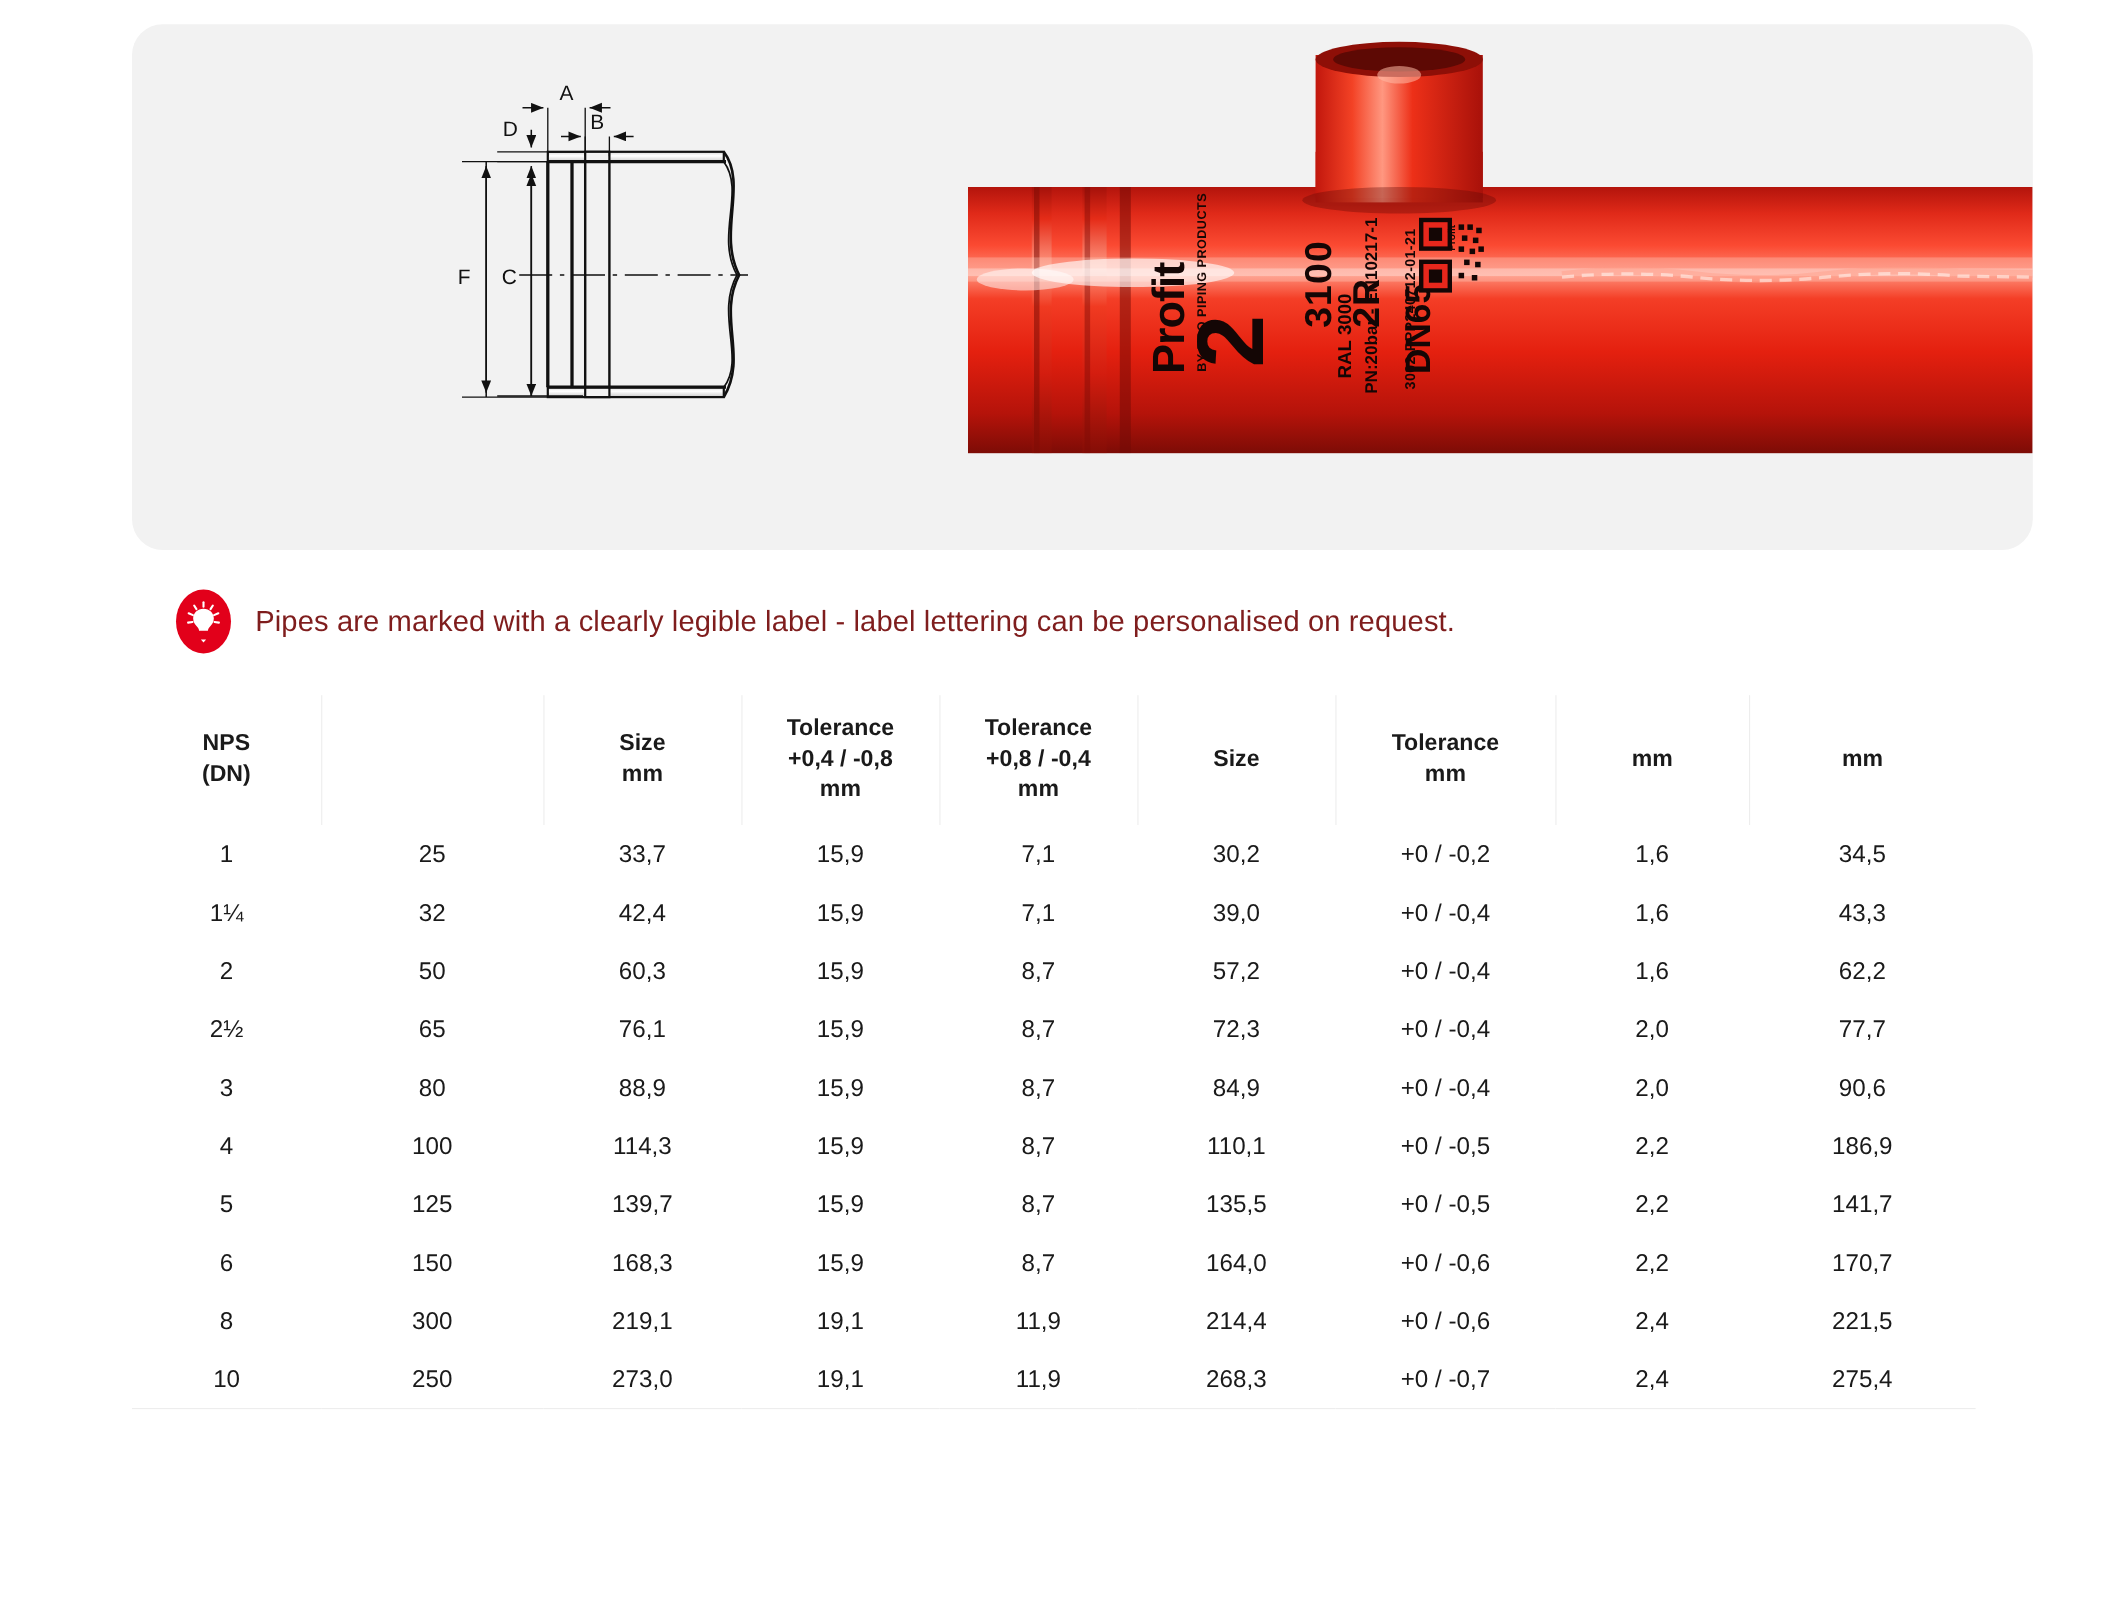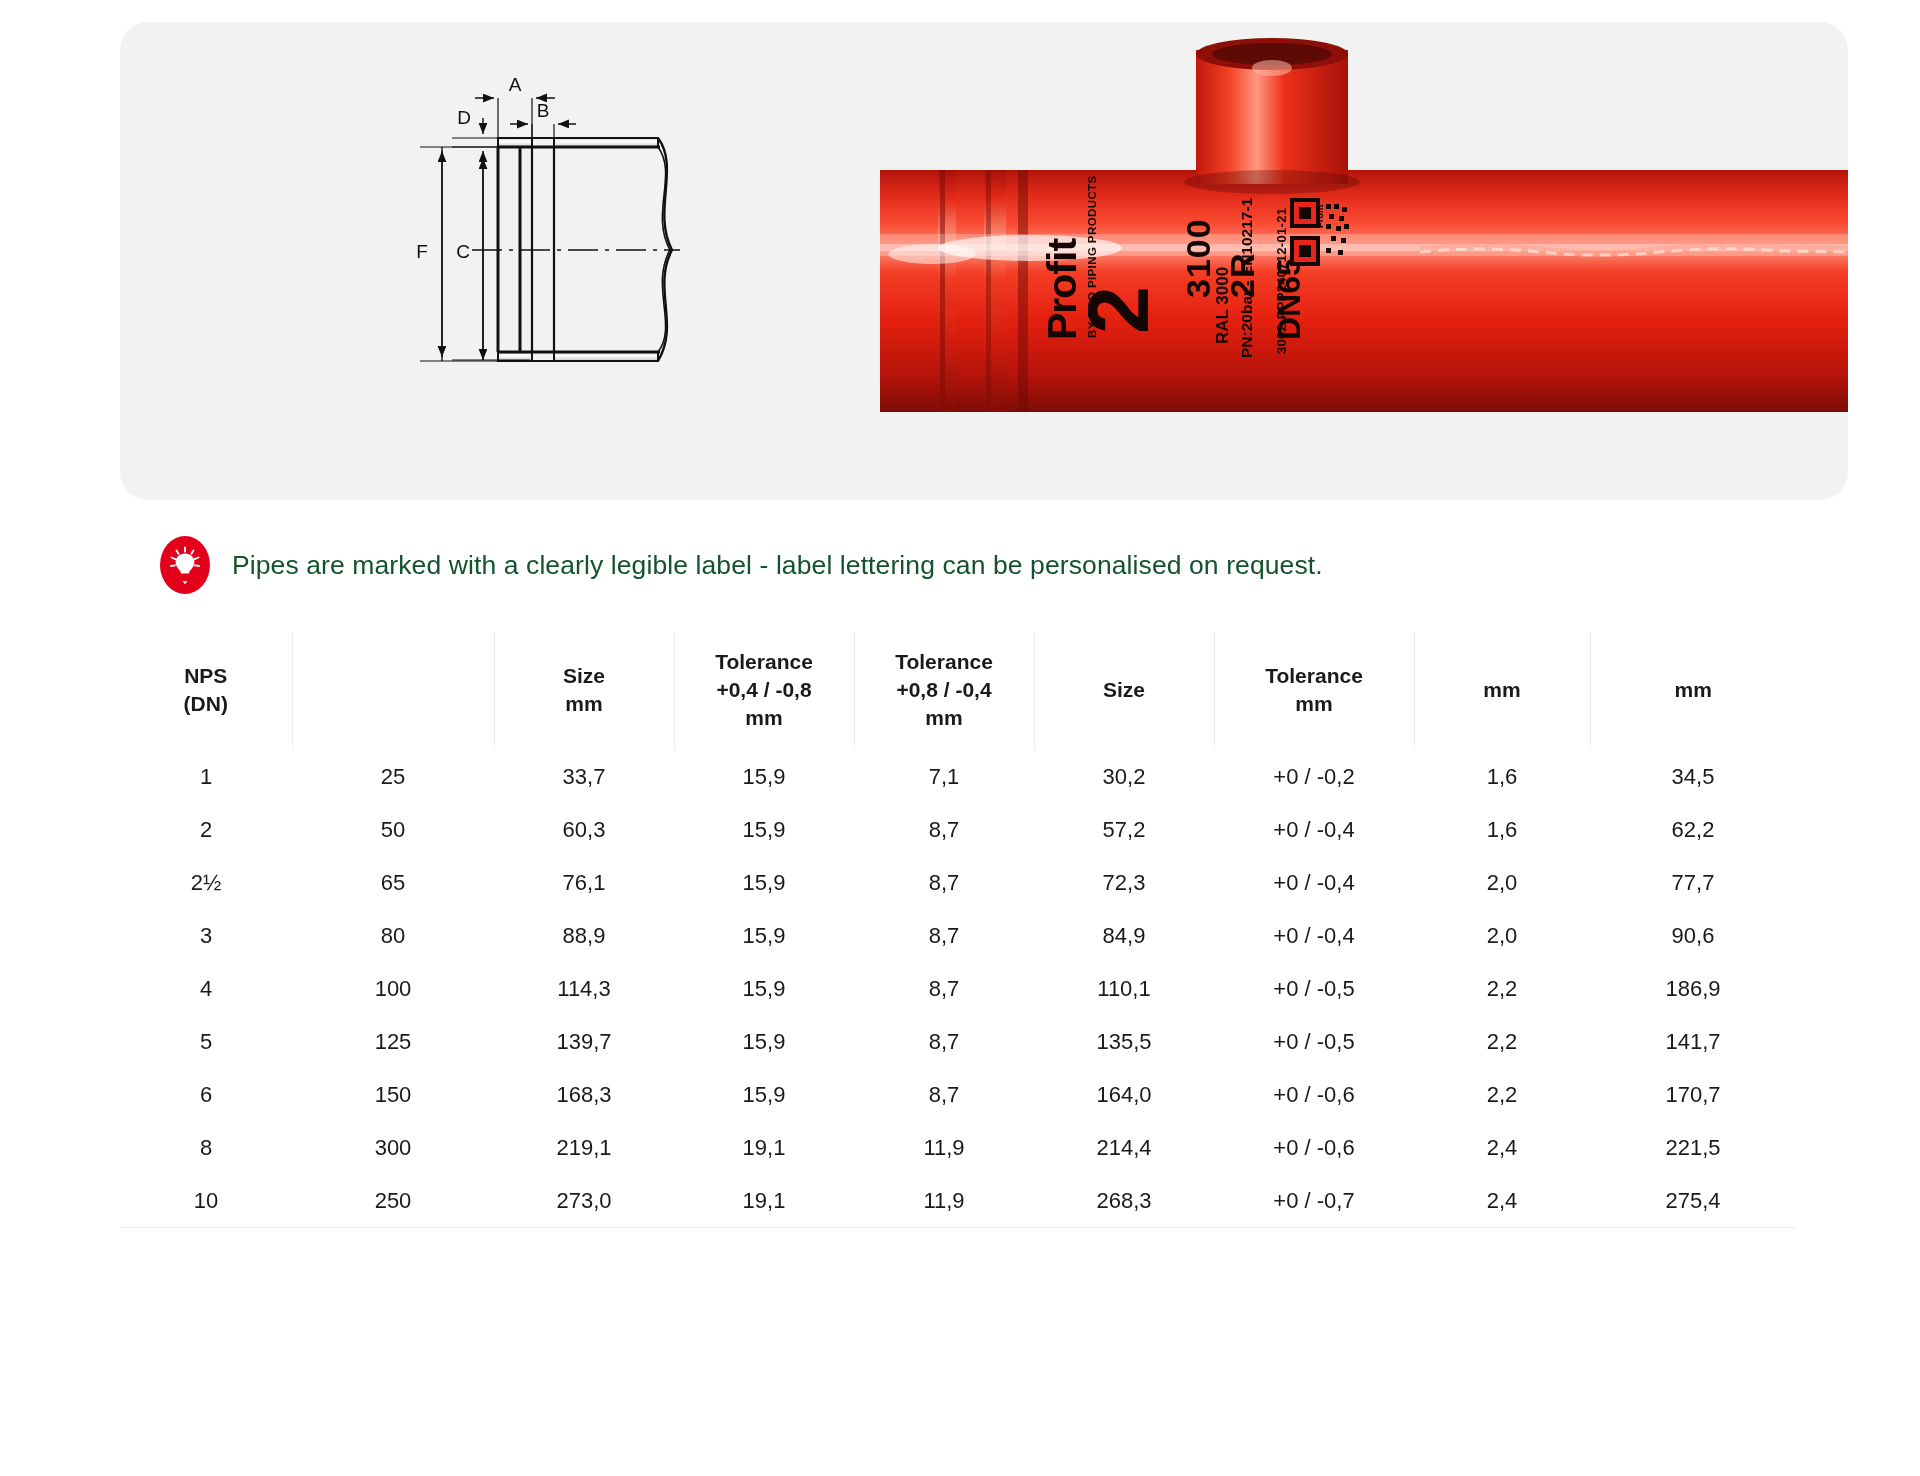--- a/index.html
+++ b/index.html
@@ -47,21 +47,21 @@
     width: 50px; height: 58px;
     border-radius: 50%;
     background: #e2001a;
     display: flex; align-items: center; justify-content: center;
     flex: 0 0 auto;
   }
   .bulb-badge svg { display: block; }
   .note-text {
     font-size: 26.5px;
     font-weight: 400;
-    color: #14532d;
+    color: #7f1d1d;
     letter-spacing: .1px;
     white-space: nowrap;
   }
 
   
   .table-wrap { position: absolute; left: 120px; top: 632px; width: 1676px; }
   table.spec { border-collapse: collapse; width: 1676px; table-layout: fixed; }
   table.spec th, table.spec td {
     text-align: center;
     vertical-align: middle;
@@ -356,20 +356,31 @@
             <td>25</td>
             <td>33,7</td>
             <td>15,9</td>
             <td>7,1</td>
             <td>30,2</td>
             <td>+0 / -0,2</td>
             <td>1,6</td>
             <td>34,5</td>
           </tr>
           <tr>
+            <td>1¼</td>
+            <td>32</td>
+            <td>42,4</td>
+            <td>15,9</td>
+            <td>7,1</td>
+            <td>39,0</td>
+            <td>+0 / -0,4</td>
+            <td>1,6</td>
+            <td>43,3</td>
+          </tr>
+          <tr>
             <td>2</td>
             <td>50</td>
             <td>60,3</td>
             <td>15,9</td>
             <td>8,7</td>
             <td>57,2</td>
             <td>+0 / -0,4</td>
             <td>1,6</td>
             <td>62,2</td>
           </tr>

